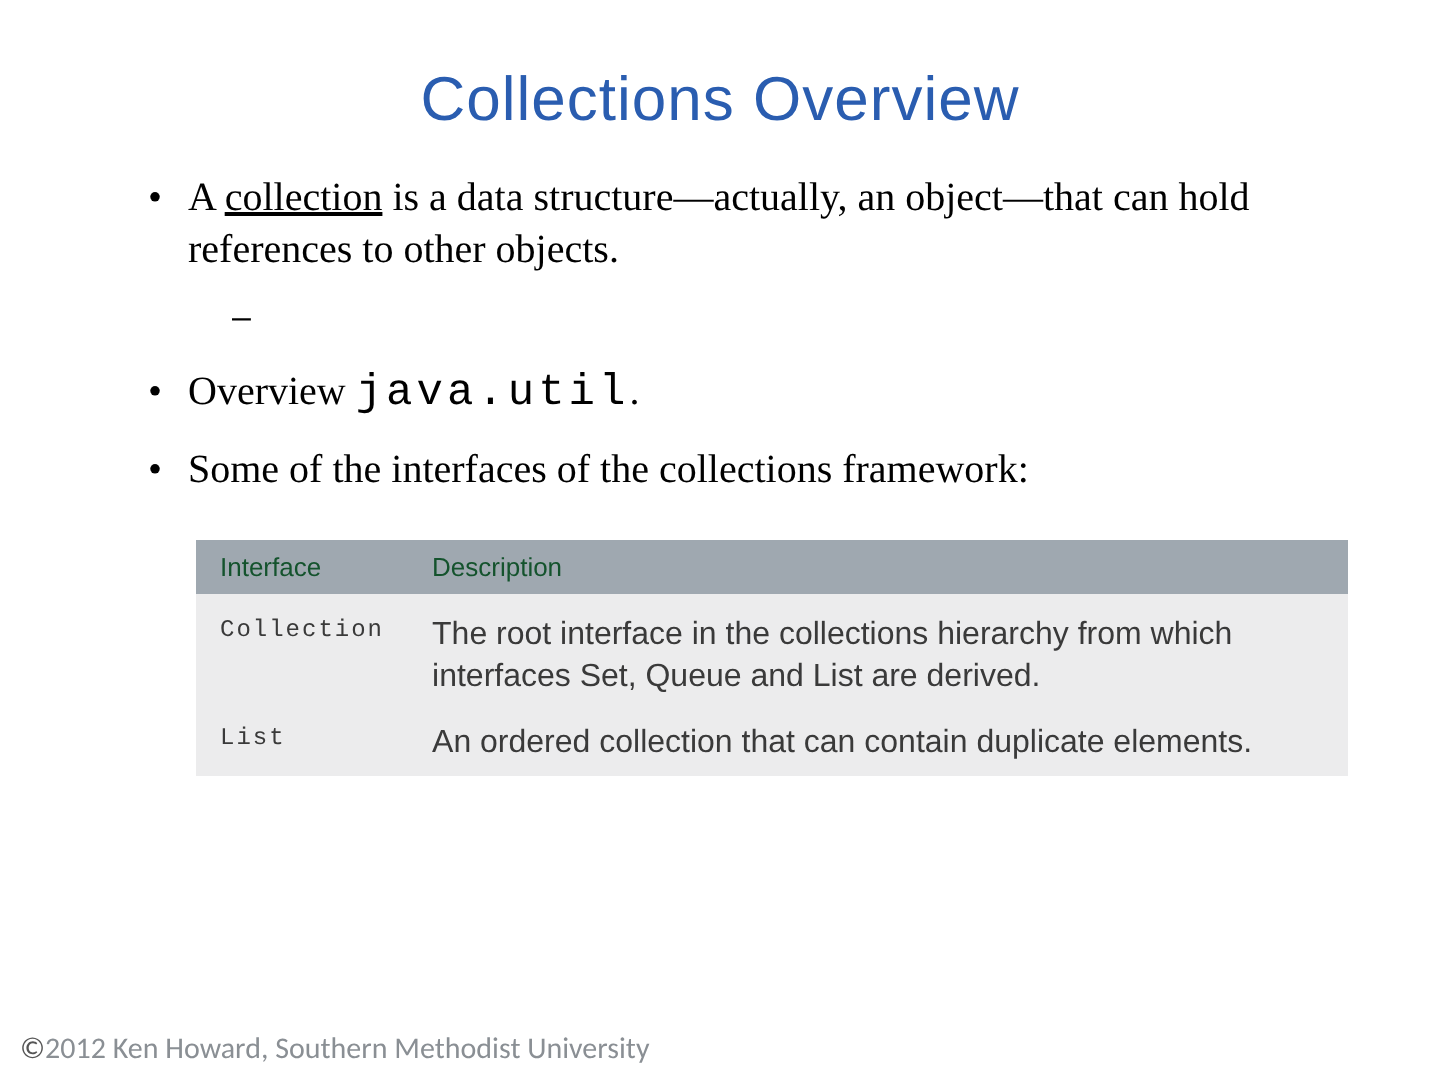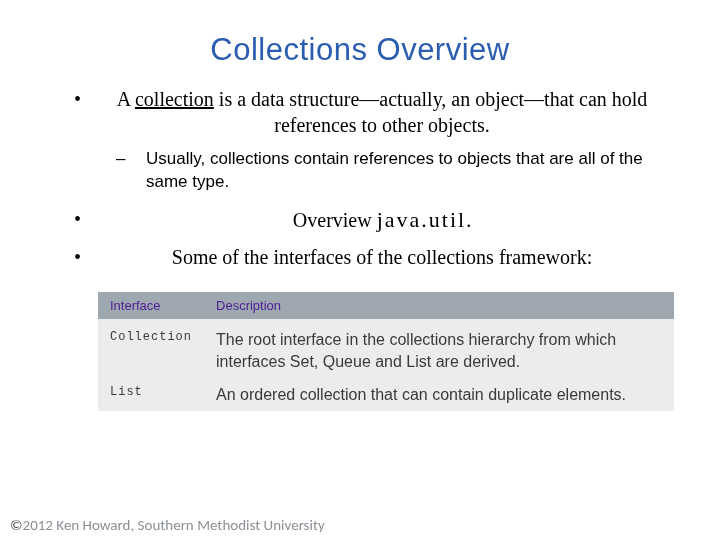--- a/index.html
+++ b/index.html
@@ -32,53 +32,52 @@
     line-height: 1.3;
   }
   .bullet-main .dot {
     width: 36px;
     flex-shrink: 0;
     text-align: left;
     padding-left: 16px;
   }
   .bullet-main .txt {
     flex: 1;
-    text-align: center;
   }
   .underline { text-decoration: underline; }
   .bullet-sub {
     display: flex;
     margin: 2px 0 12px 0;
     padding-left: 58px;
     font-family: Arial, Helvetica, sans-serif;
     font-size: 17px;
     line-height: 1.35;
   }
   .bullet-sub .dash {
     width: 30px;
     flex-shrink: 0;
   }
   .bullet-sub .txt { flex: 1; }
   .mono {
-    font-family: Liberation Serif, serif;
+    font-family: Liberation Mono, monospace;
     font-size: 22px;
     letter-spacing: 2px;
     margin-top: 20px;
   }
   .table-wrap {
     margin: 22px 46px 0 98px;
   }
   .tbl {
     width: 100%;
     border-collapse: collapse;
     font-family: Arial, Helvetica, sans-serif;
   }
   .tbl thead th {
     background: #9fa8b0;
-    color: #4c1d95;
+    color: #14532d;
     font-weight: 400;
     text-align: left;
     padding: 6px 12px;
     font-size: 13px;
   }
   .tbl thead th:first-child { width: 100px; }
   .tbl tbody td {
     background: #ececed;
     padding: 5px 12px 6px 12px;
     font-size: 16px;
@@ -112,21 +111,20 @@
 
   <div class="bullet-main">
     <div class="dot">•</div>
     <div class="txt">
       <span>A </span><span class="underline">collection</span><span> is a data structure—actually, an object—that can hold references to other objects.</span>
     </div>
   </div>
 
   <div class="bullet-sub">
     <div class="dash">–</div>
-    <div class="txt">Usually, collections contain references to objects that are all of the same type.</div>
   </div>
 
   <div class="bullet-main">
     <div class="dot">•</div>
     <div class="txt">
       <span>Overview </span><span class="mono">java.util</span><span>.</span>
     </div>
   </div>
 
   <div class="bullet-main">

